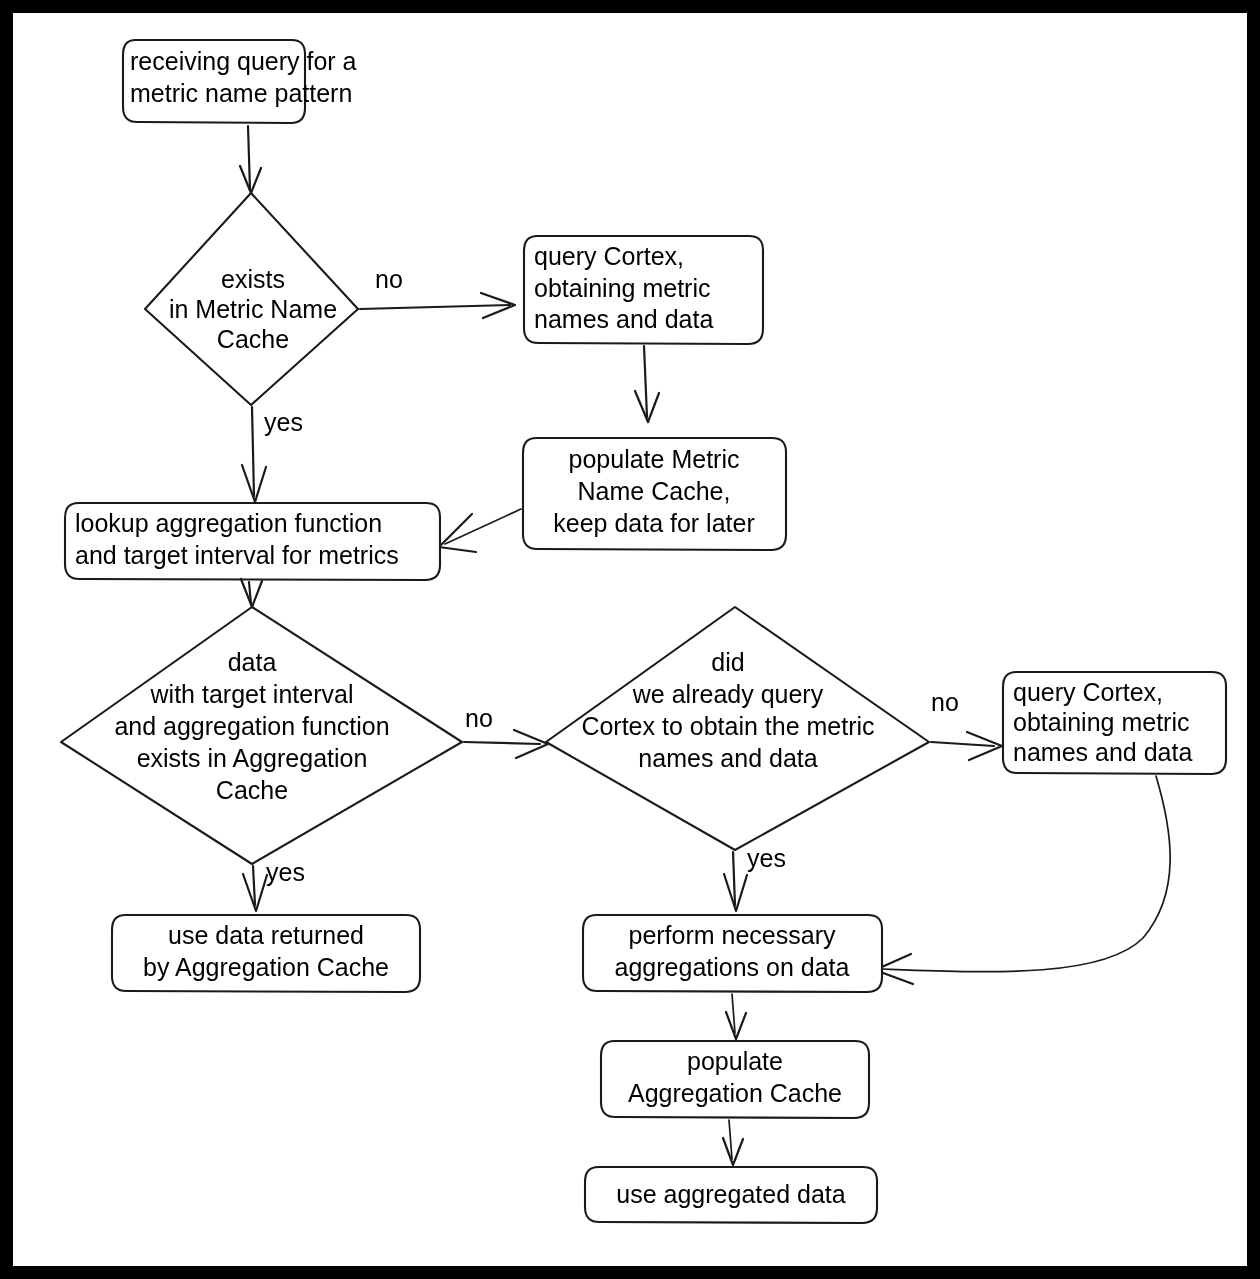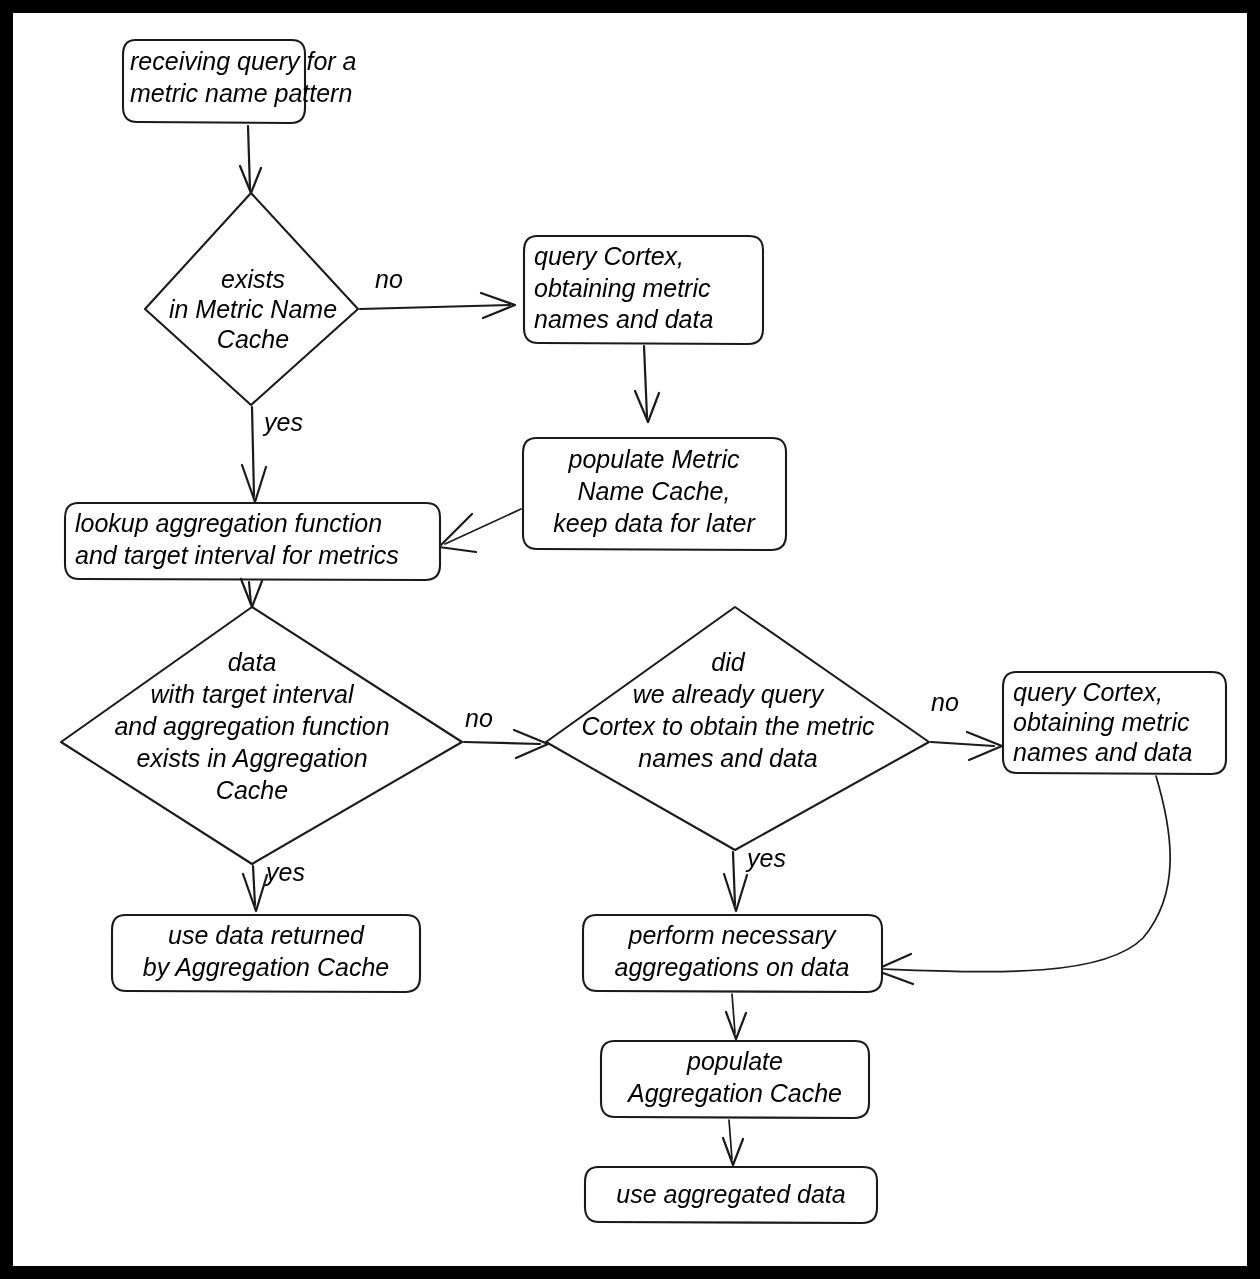--- a/index.html
+++ b/index.html
@@ -22,21 +22,20 @@
     box-sizing: border-box;
   }
   #canvas {
     position: absolute;
     left: 13px;
     top: 13px;
     width: 1234px;
     height: 1253px;
     background: #ffffff;
     overflow: hidden;
-    font-style: italic;
   }
   svg.diagram {
     display: block;
     width: 1234px;
     height: 1253px;
   }
   .shape-outline {
     fill: #ffffff;
     stroke: #1a1a1a;
     stroke-width: 2.1;

